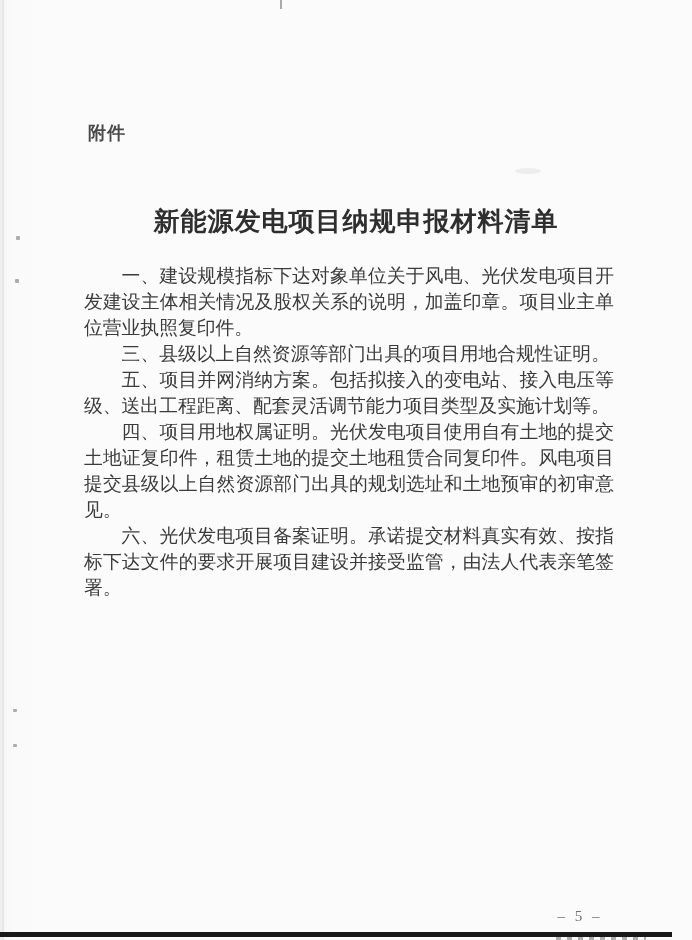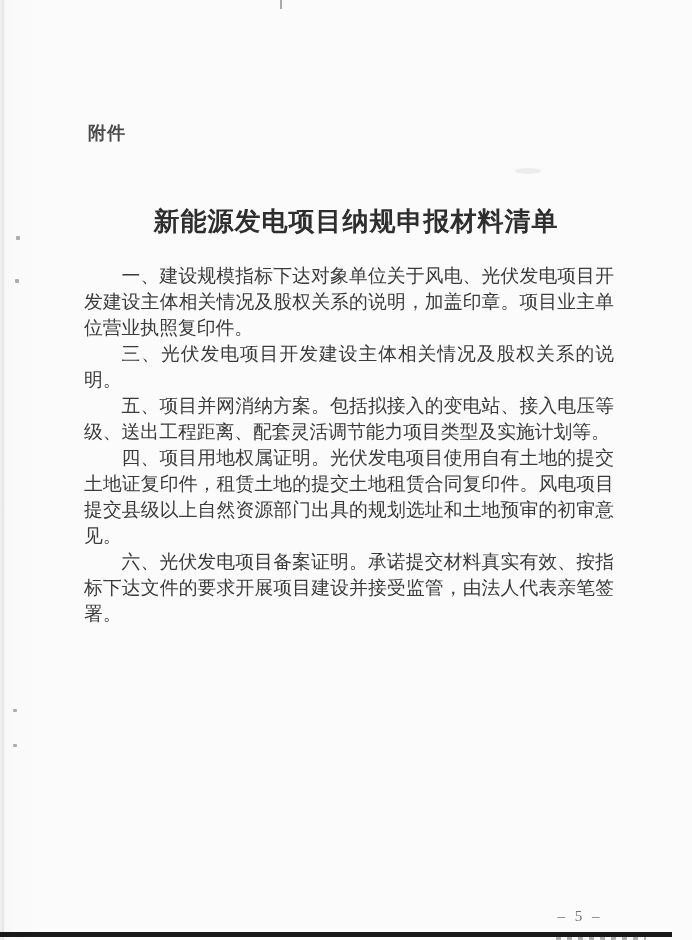--- a/index.html
+++ b/index.html
@@ -104,21 +104,21 @@
   <div class="artifact speck speck-3"></div>
   <div class="artifact speck speck-4"></div>
   <div class="artifact smudge-title"></div>
 
   <div class="attachment">附件</div>
 
   <h1 class="title">新能源发电项目纳规申报材料清单</h1>
 
   <div class="body-text">
     <p>一、建设规模指标下达对象单位关于风电、光伏发电项目开发建设主体相关情况及股权关系的说明，加盖印章。项目业主单位营业执照复印件。</p>
-    <p>三、光伏发电项目开发建设主体相关情况及股权关系的说明。</p>
+    <p>三、县级以上自然资源等部门出具的项目用地合规性证明。</p>
     <p>五、项目并网消纳方案。包括拟接入的变电站、接入电压等级、送出工程距离、配套灵活调节能力项目类型及实施计划等。</p>
     <p>四、项目用地权属证明。光伏发电项目使用自有土地的提交土地证复印件，租赁土地的提交土地租赁合同复印件。风电项目提交县级以上自然资源部门出具的规划选址和土地预审的初审意见。</p>
     <p>六、光伏发电项目备案证明。承诺提交材料真实有效、按指标下达文件的要求开展项目建设并接受监管，由法人代表亲笔签署。</p>
   </div>
 
   <div class="page-number">– 5 –</div>
 
   <div class="artifact bottom-band"></div>
   <div class="artifact bottom-marks"></div>
 

